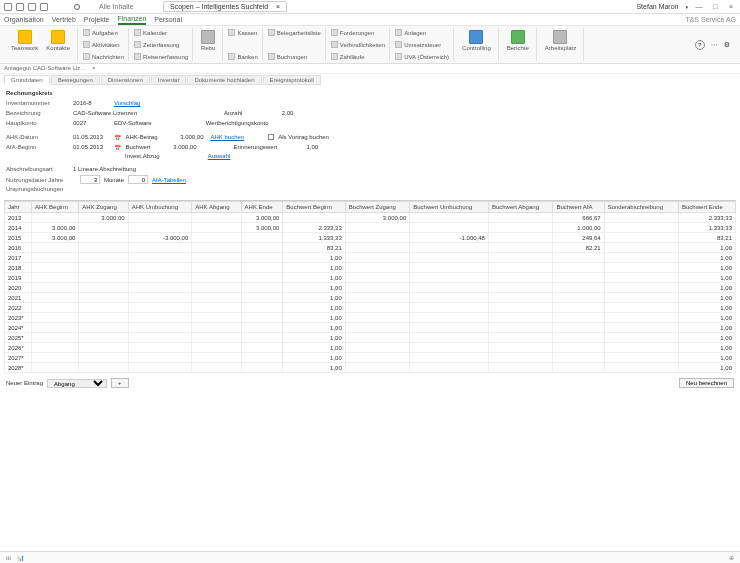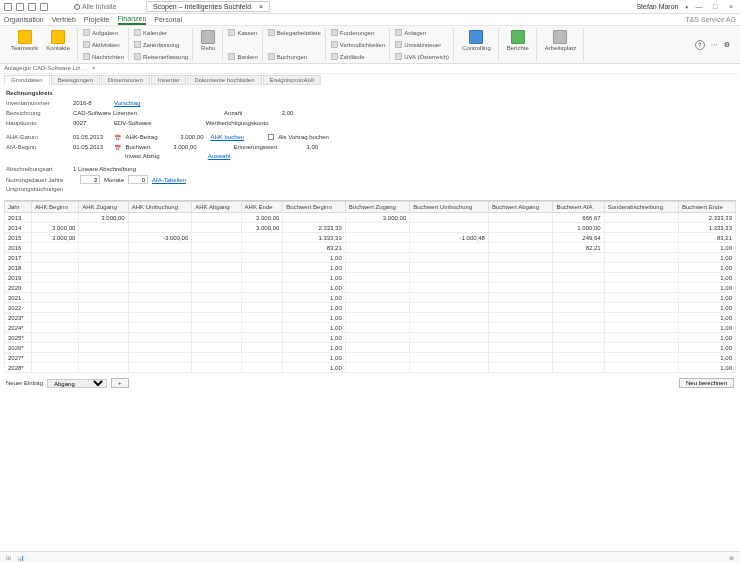--- a/index.html
+++ b/index.html
@@ -1,20 +1,20 @@
 <!DOCTYPE html>
 <html><head>
 <meta charset="utf-8">
 <style>
 *{margin:0;padding:0;box-sizing:border-box;font-family:Segoe UI,Arial,sans-serif}
 body{background:#fff;font-size:7px;color:#333;width:740px;height:563px;overflow:hidden}
 .titlebar{height:14px;background:#fff;border-bottom:1px solid #ddd;display:flex;align-items:center;padding:0 4px;gap:6px}
 .titlebar-left{display:flex;gap:4px}
 .tb-icon{width:8px;height:8px;border:1px solid #888;border-radius:1px}
-.search-wrap{display:flex;align-items:center;gap:2px;margin-left:20px}
+.search-wrap{display:flex;align-items:center;gap:19px;margin-left:20px}
 .search-icon{width:6px;height:6px;border:1px solid #666;border-radius:50%;position:relative}
 .search-input{border:none;font-size:7px;width:50px;outline:none}
 .tab-title{background:#fff;padding:1px 6px;border:1px solid #ccc;border-radius:2px 2px 0 0;margin-left:8px;font-size:7px}
 .titlebar-right{margin-left:auto;display:flex;gap:6px;align-items:center}
 .win-btn{width:10px;height:8px;display:flex;align-items:center;justify-content:center;color:#666;font-size:7px}
 .menubar{height:12px;display:flex;align-items:center;padding:0 4px;gap:8px;border-bottom:1px solid #e5e5e5;font-size:7px}
 .menu-item{color:#555;cursor:pointer}
 .menu-item.active{color:#2a7a3a;border-bottom:2px solid #2a7a3a;padding-bottom:1px}
 .ribbon{height:38px;background:#f8f8f8;border-bottom:1px solid #ddd;display:flex;padding:2px 4px;gap:1px}
 .ribbon-group{display:flex;flex-direction:column;justify-content:space-between;padding:1px 4px;border-right:1px solid #e0e0e0}

